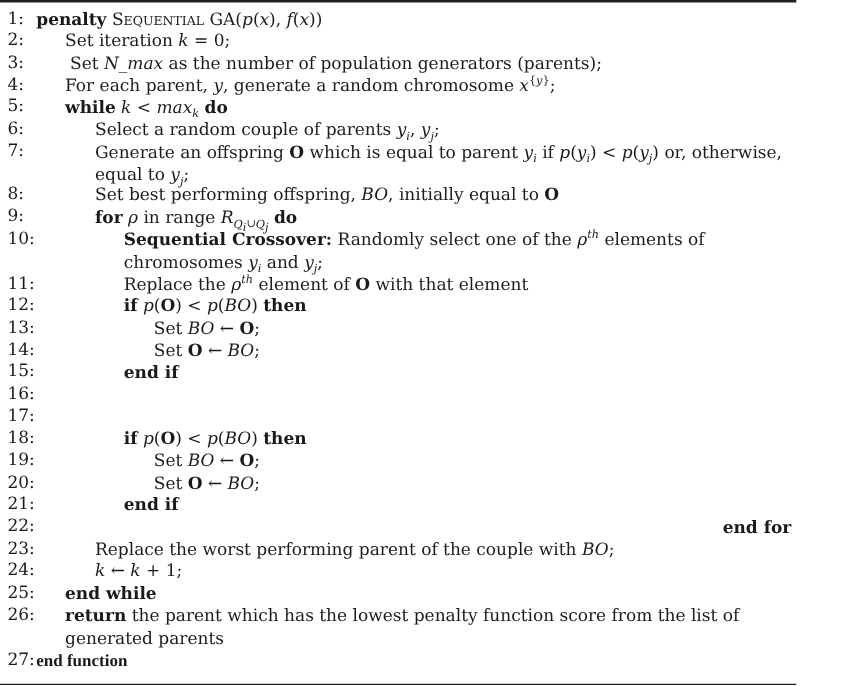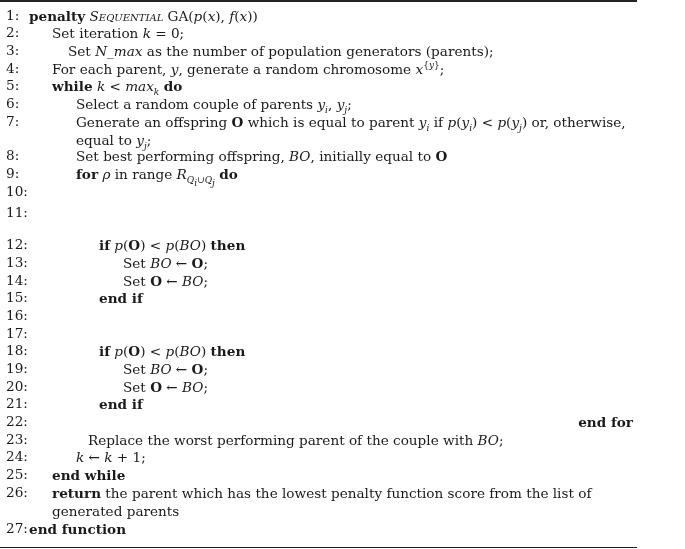--- a/index.html
+++ b/index.html
@@ -5,42 +5,42 @@
   html, body { margin: 0; padding: 0; background: #ffffff; }
   body { width: 685px; height: 549px; overflow: hidden; position: relative;
          font-family: "DejaVu Serif", "Liberation Serif", serif; color: #1a1a1a; }
   .algo { position: absolute; left: 0; top: 0; width: 637px; }
   .rule-top { position: absolute; left: 0; top: 0; width: 637px; height: 2px; background: #222; }
   .rule-bottom { position: absolute; left: 0; top: 547px; width: 637px; height: 1px; background: #222; }
   .line { position: absolute; left: 0; width: 637px; font-size: 13.6px; line-height: 16px; white-space: nowrap; }
   .num { position: absolute; left: 6px; width: 24px; text-align: left; }
   .txt { position: absolute; white-space: normal; }
   .kw { font-weight: bold; }
-  .sc { font-variant: small-caps; font-style: italic; }
+  .sc { font-variant: small-caps; }
   .m { font-style: italic; }
   .b { font-weight: bold; font-style: normal; }
   sup, sub { font-size: 9px; line-height: 0; }
 </style>
 </head>
 <body>
 
 <div class="algo">
   <div class="rule-top"></div>
   <div id="lines">
       <div class="line" style="top: 7px; height: 17px;">
         <span class="num">1:</span>
         <span class="txt" style="left: 29px; width: 604px; line-height: 18px;"><span class="kw">penalty</span> <span class="sc">Sequential</span> GA(<span class="m">p</span>(<span class="m">x</span>), <span class="m">f</span>(<span class="m">x</span>))</span>
       </div>
       <div class="line" style="top: 24px; height: 17px;">
         <span class="num">2:</span>
         <span class="txt" style="left: 52px; width: 581px; line-height: 18px;">Set iteration <span class="m">k</span> = 0;</span>
       </div>
       <div class="line" style="top: 42px; height: 17px;">
         <span class="num">3:</span>
-        <span class="txt" style="left: 68px; width: 581px; line-height: 18px;">Set <span class="m">N_max</span> as the number of population generators (parents);</span>
+        <span class="txt" style="left: 56px; width: 581px; line-height: 18px;">Set <span class="m">N_max</span> as the number of population generators (parents);</span>
       </div>
       <div class="line" style="top: 60px; height: 17px;">
         <span class="num">4:</span>
         <span class="txt" style="left: 52px; width: 581px; line-height: 18px;">For each parent, <span class="m">y</span>, generate a random chromosome <span class="m">x</span><sup>{<span class="m">y</span>}</sup>;</span>
       </div>
       <div class="line" style="top: 77px; height: 17px;">
         <span class="num">5:</span>
         <span class="txt" style="left: 52px; width: 581px; line-height: 18px;"><span class="kw">while</span> <span class="m">k</span> &lt; <span class="m">max</span><sub><span class="m">k</span></sub> <span class="kw">do</span></span>
       </div>
       <div class="line" style="top: 95px; height: 17px;">
@@ -54,23 +54,25 @@
       <div class="line" style="top: 147px; height: 17px;">
         <span class="num">8:</span>
         <span class="txt" style="left: 76px; width: 557px; line-height: 18px;">Set best performing offspring, <span class="m">BO</span>, initially equal to <span class="b">O</span></span>
       </div>
       <div class="line" style="top: 165px; height: 17px;">
         <span class="num">9:</span>
         <span class="txt" style="left: 76px; width: 557px; line-height: 18px;"><span class="kw">for</span> <span class="m">ρ</span> in range <span class="m">R</span><sub><span class="m">Q<sub>i</sub></span>∪<span class="m">Q<sub>j</sub></span></sub> <span class="kw">do</span></span>
       </div>
       <div class="line" style="top: 183px; height: 34px;">
         <span class="num">10:</span>
+        <span class="txt" style="left: 99px; width: 534px; line-height: 18px;"><span class="kw">Sequential Crossover:</span> Randomly select one of the <span class="m">ρ</span><sup><span class="m">th</span></sup> elements of chromosomes <span class="m">y<sub>i</sub></span> and <span class="m">y<sub>j</sub></span>;</span>
       </div>
-      <div class="line" style="top: 204px; height: 17px;">
+      <div class="line" style="top: 219px; height: 17px;">
         <span class="num">11:</span>
+        <span class="txt" style="left: 99px; width: 534px; line-height: 18px;">Replace the <span class="m">ρ</span><sup><span class="m">th</span></sup> element of <span class="b">O</span> with that element</span>
       </div>
       <div class="line" style="top: 236px; height: 17px;">
         <span class="num">12:</span>
         <span class="txt" style="left: 99px; width: 534px; line-height: 18px;"><span class="kw">if</span> <span class="m">p</span>(<span class="b">O</span>) &lt; <span class="m">p</span>(<span class="m">BO</span>) <span class="kw">then</span></span>
       </div>
       <div class="line" style="top: 254px; height: 17px;">
         <span class="num">13:</span>
         <span class="txt" style="left: 123px; width: 510px; line-height: 18px;">Set <span class="m">BO</span> ← <span class="b">O</span>;</span>
       </div>
       <div class="line" style="top: 272px; height: 17px; padding-left: 20px;">
@@ -102,33 +104,33 @@
       <div class="line" style="top: 395px; height: 17px;">
         <span class="num">21:</span>
         <span class="txt" style="left: 99px; width: 534px; line-height: 18px;"><span class="kw">end if</span></span>
       </div>
       <div class="line" style="top: 413px; height: 17px;">
         <span class="num">22:</span>
         <span class="txt" style="left: 76px; width: 557px; line-height: 18px; text-align: right;"><span class="kw">end for</span></span>
       </div>
       <div class="line" style="top: 431px; height: 17px; padding-left: 37px;">
         <span class="num">23:</span>
-        <span class="txt" style="left: 76px; width: 557px; line-height: 18px; margin-left: 12px;">Replace the worst performing parent of the couple with <span class="m">BO</span>;</span>
+        <span class="txt" style="left: 76px; width: 557px; line-height: 18px;">Replace the worst performing parent of the couple with <span class="m">BO</span>;</span>
       </div>
       <div class="line" style="top: 448px; height: 17px; padding-left: 16px;">
         <span class="num">24:</span>
         <span class="txt" style="left: 76px; width: 557px; line-height: 18px;"><span class="m">k</span> ← <span class="m">k</span> + 1;</span>
       </div>
       <div class="line" style="top: 466px; height: 17px;">
         <span class="num">25:</span>
         <span class="txt" style="left: 52px; width: 581px; line-height: 18px;"><span class="kw">end while</span></span>
       </div>
       <div class="line" style="top: 484px; height: 34px;">
         <span class="num">26:</span>
         <span class="txt" style="left: 52px; width: 581px; line-height: 18px;"><span class="kw">return</span> the parent which has the lowest penalty function score from the list of generated parents</span>
       </div>
       <div class="line" style="top: 520px; height: 17px;">
         <span class="num">27:</span>
-        <span class="txt" style="left: 29px; width: 604px; line-height: 18px;"><span class="kw">end function</span></span>
+        <span class="txt" style="left: 29px; width: 604px; line-height: 18px; font-family: Liberation Serif, serif;"><span class="kw">end function</span></span>
       </div>
     </div>
   <div class="rule-bottom"></div>
 </div>
 
 </body></html>

